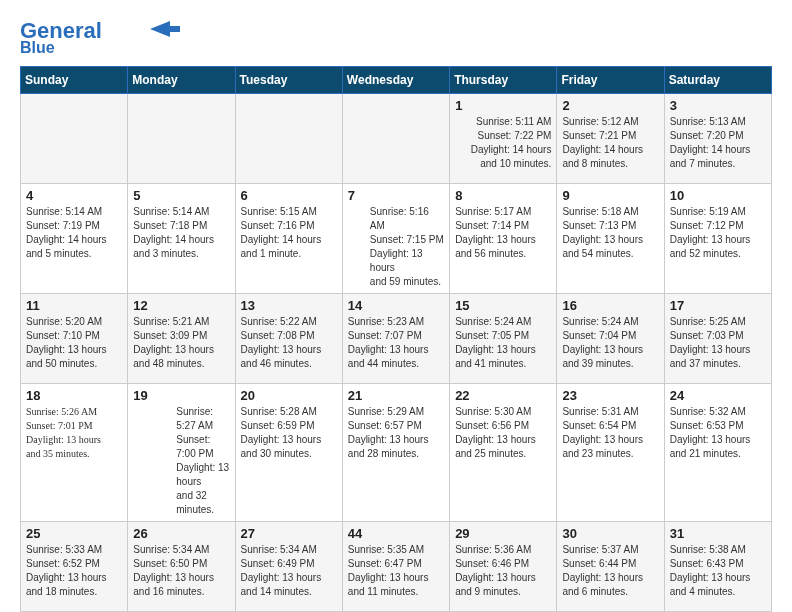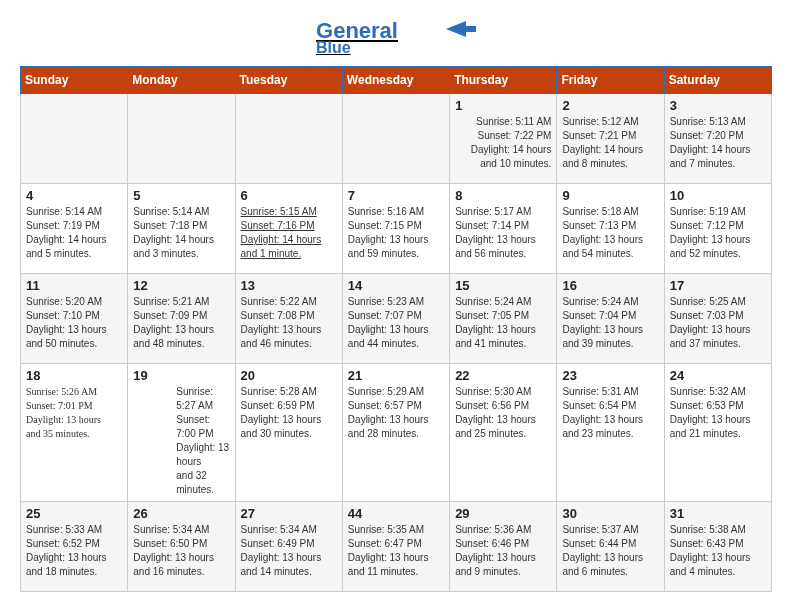--- a/index.html
+++ b/index.html
@@ -5,24 +5,23 @@
     * { box-sizing: border-box; margin: 0; padding: 0; }
     body {
       font-family: Arial, sans-serif;
       background: #fff;
       width: 792px;
       min-height: 612px;
       padding: 20px;
     }
     .header-area {
       display: flex;
-      justify-content: center;
+      justify-content: flex-start;
       align-items: flex-start;
       margin-bottom: 10px;
-      text-decoration: underline;
     }
     .logo {
       display: flex;
       flex-direction: column;
       align-items: flex-start;
     }
     .logo-text {
       font-size: 22px;
       font-weight: bold;
       color: #1a1a2e;
@@ -47,21 +46,21 @@
     .location-title {
       font-size: 16px;
       color: #444;
     }
     table {
       width: 100%;
       border-collapse: collapse;
       table-layout: fixed;
     }
     thead tr th {
-      background-color: #c2410c;
+      background-color: #0c4a6e;
       color: #fff;
       font-size: 12px;
       font-weight: bold;
       padding: 6px 4px;
       text-align: left;
       border: 1px solid #2a6ebb;
     }
     tbody tr td {
       border: 1px solid #ccc;
       vertical-align: top;
@@ -166,28 +165,28 @@
         </td>
         <td>
           <span class="day-num">5</span>
           <div class="cell-content" style="white-space: pre-line;">Sunrise: 5:14 AM
 Sunset: 7:18 PM
 Daylight: 14 hours
 and 3 minutes.</div>
         </td>
         <td>
           <span class="day-num">6</span>
-          <div class="cell-content" style="white-space: pre-line; text-decoration: underline;">Sunrise: 5:15 AM
+          <div class="cell-content" style="white-space: pre-line;">Sunrise: 5:15 AM
 Sunset: 7:16 PM
 Daylight: 14 hours
 and 1 minute.</div>
         </td>
         <td>
           <span class="day-num">7</span>
-          <div class="cell-content" style="white-space: pre-line;">Sunrise: 5:16 AM
+          <div class="cell-content" style="white-space: pre-line; margin-left: 22px;">Sunrise: 5:16 AM
 Sunset: 7:15 PM
 Daylight: 13 hours
 and 59 minutes.</div>
         </td>
         <td>
           <span class="day-num">8</span>
           <div class="cell-content" style="white-space: pre-line;">Sunrise: 5:17 AM
 Sunset: 7:14 PM
 Daylight: 13 hours
 and 56 minutes.</div>
@@ -211,21 +210,21 @@
         <td>
           <span class="day-num">11</span>
           <div class="cell-content" style="white-space: pre-line;">Sunrise: 5:20 AM
 Sunset: 7:10 PM
 Daylight: 13 hours
 and 50 minutes.</div>
         </td>
         <td>
           <span class="day-num">12</span>
           <div class="cell-content" style="white-space: pre-line;">Sunrise: 5:21 AM
-Sunset: 7:09 PM
+Sunset: 3:09 PM
 Daylight: 13 hours
 and 48 minutes.</div>
         </td>
         <td>
           <span class="day-num">13</span>
           <div class="cell-content" style="white-space: pre-line;">Sunrise: 5:22 AM
 Sunset: 7:08 PM
 Daylight: 13 hours
 and 46 minutes.</div>
         </td>

